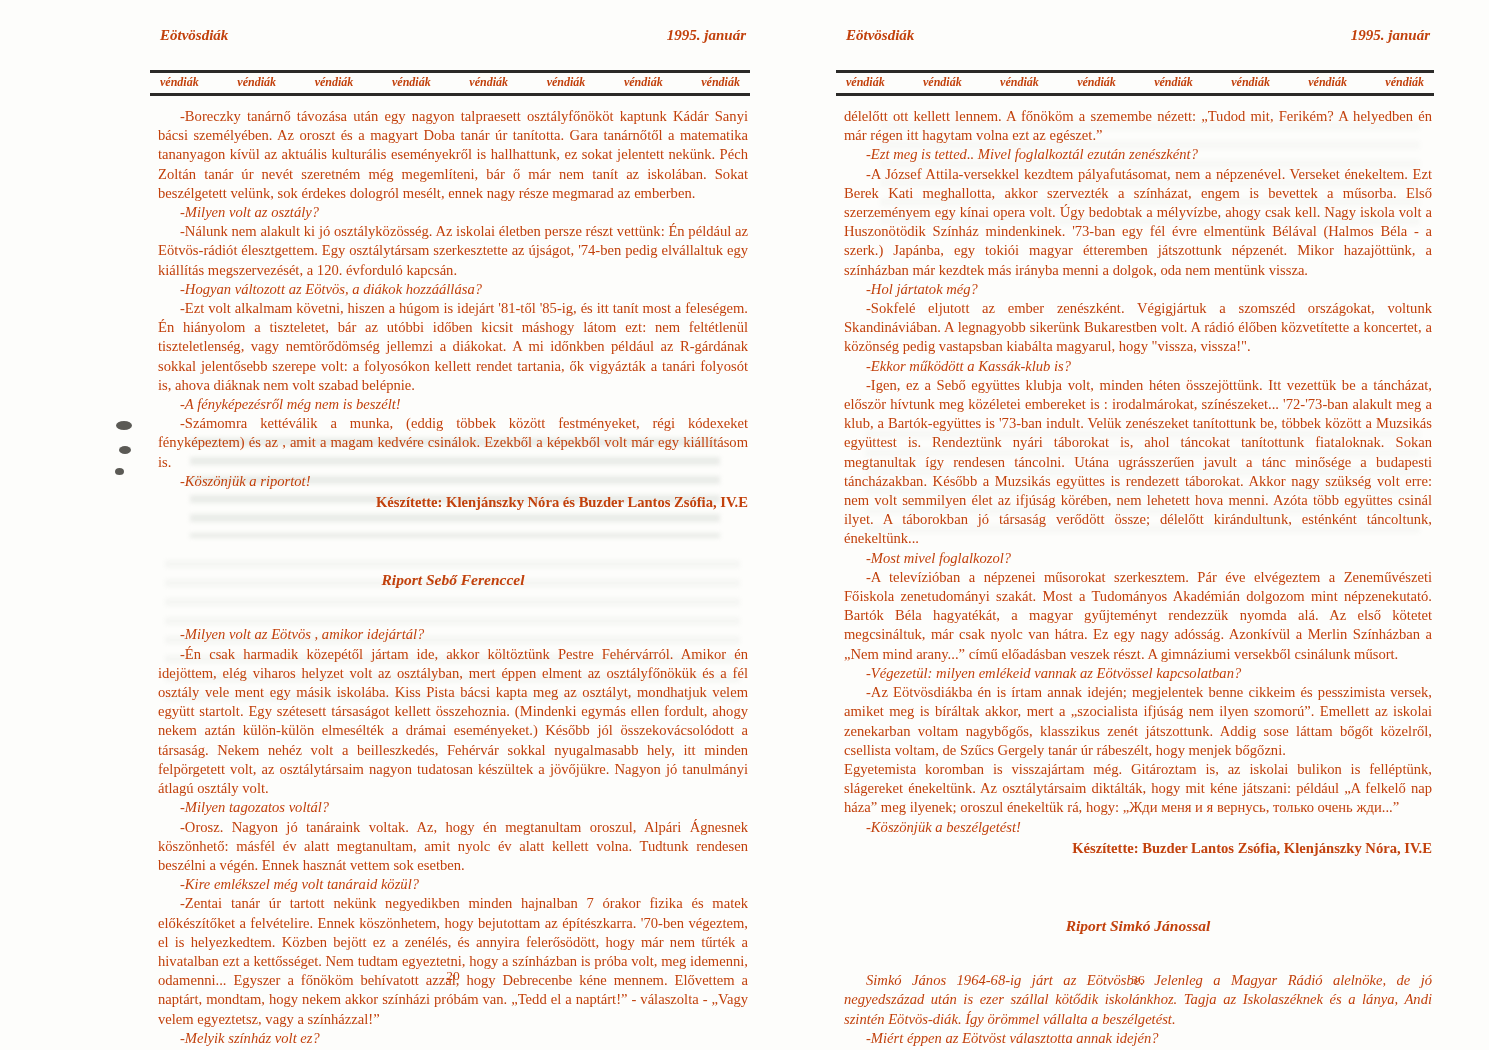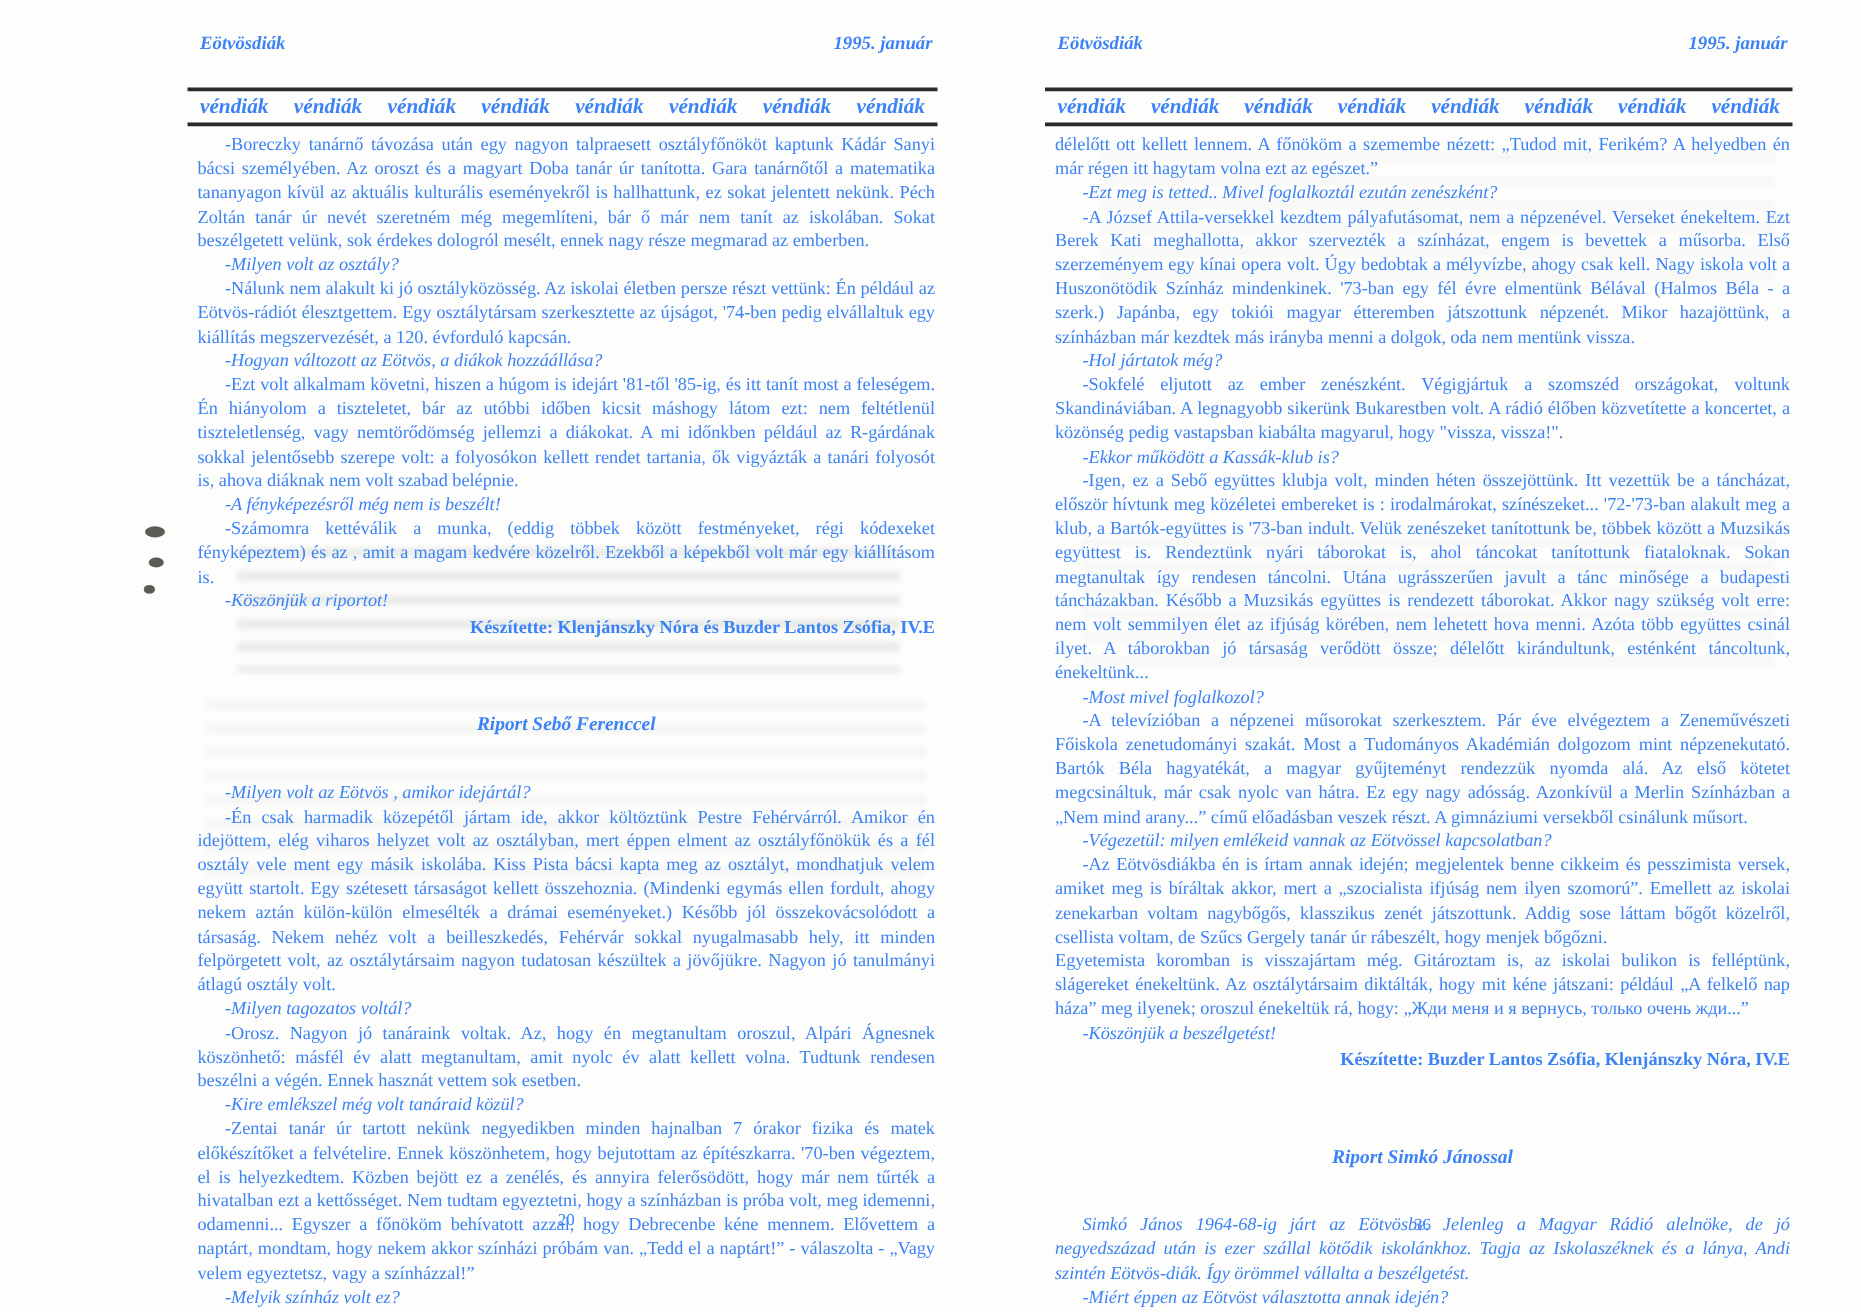--- a/index.html
+++ b/index.html
@@ -2,38 +2,38 @@
 <html lang="hu"><head>
 <meta charset="utf-8">
 <style>
   html,body { margin:0; padding:0; background:#ffffff; }
   .canvas {
     position:relative;
     width:1489px; height:1050px;
     background:#fdfdfb;
     overflow:hidden;
     font-family:"Liberation Serif", serif;
-    color:#3b82f6;
+    color:#c2410c;
   }
   .page { position:absolute; top:0; height:100%; }
   .page-left  { left:158px; width:590px; }
   .page-right { left:844px; width:588px; }
 
   .page-header {
     position:absolute; top:27px; left:2px; right:2px;
     display:flex; justify-content:space-between;
     font-weight:bold; font-style:italic; font-size:15px;
     z-index:2;
   }
   .band {
     position:absolute; top:70px; left:-8px; right:-2px;
     border-top:3px solid #2b2a28; border-bottom:3px solid #2b2a28;
     padding:2px 10px 3px 10px;
     display:flex; justify-content:space-between;
-    font-weight:bold; font-style:italic; font-size:17px;
+    font-weight:bold; font-style:italic; font-size:12px;
     z-index:2;
   }
   .page-body {
     position:absolute; top:107px; left:0; right:0;
     font-size:14.6px; line-height:19.2px;
     text-align:justify;
     z-index:2;
   }
   .para { text-indent:22px; margin:0; }
   .noindent { text-indent:0; }
@@ -102,21 +102,21 @@
         <span>véndiák</span>
         <span>véndiák</span>
       </div>
     <div class="page-body">
         <div class="para">-Boreczky tanárnő távozása után egy nagyon talpraesett osztályfőnököt kaptunk Kádár Sanyi bácsi személyében. Az oroszt és a magyart Doba tanár úr tanította. Gara tanárnőtől a matematika tananyagon kívül az aktuális kulturális eseményekről is hallhattunk, ez sokat jelentett nekünk. Péch Zoltán tanár úr nevét szeretném még megemlíteni, bár ő már nem tanít az iskolában. Sokat beszélgetett velünk, sok érdekes dologról mesélt, ennek nagy része megmarad az emberben.</div>
         <div class="question">-Milyen volt az osztály?</div>
         <div class="para">-Nálunk nem alakult ki jó osztályközösség. Az iskolai életben persze részt vettünk: Én például az Eötvös-rádiót élesztgettem. Egy osztálytársam szerkesztette az újságot, '74-ben pedig elvállaltuk egy kiállítás megszervezését, a 120. évforduló kapcsán.</div>
         <div class="question">-Hogyan változott az Eötvös, a diákok hozzáállása?</div>
         <div class="para">-Ezt volt alkalmam követni, hiszen a húgom is idejárt '81-től '85-ig, és itt tanít most a feleségem. Én hiányolom a tiszteletet, bár az utóbbi időben kicsit máshogy látom ezt: nem feltétlenül tiszteletlenség, vagy nemtörődömség jellemzi a diákokat. A mi időnkben például az R-gárdának sokkal jelentősebb szerepe volt: a folyosókon kellett rendet tartania, ők vigyázták a tanári folyosót is, ahova diáknak nem volt szabad belépnie.</div>
         <div class="question">-A fényképezésről még nem is beszélt!</div>
-        <div class="para">-Számomra kettéválik a munka, (eddig többek között festményeket, régi kódexeket fényképeztem) és az , amit a magam kedvére közelről. Ezekből a képekből volt már egy kiállításom is.</div>
+        <div class="para">-Számomra kettéválik a munka, (eddig többek között festményeket, régi kódexeket fényképeztem) és az , amit a magam kedvére csinálok. Ezekből a képekből volt már egy kiállításom is.</div>
         <div class="question">-Köszönjük a riportot!</div>
         <div class="byline">Készítette: Klenjánszky Nóra és Buzder Lantos Zsófia, IV.E</div>
         <div class="section-heading">Riport Sebő Ferenccel</div>
         <div class="question">-Milyen volt az Eötvös , amikor idejártál?</div>
         <div class="para">-Én csak harmadik közepétől jártam ide, akkor költöztünk Pestre Fehérvárról. Amikor én idejöttem, elég viharos helyzet volt az osztályban, mert éppen elment az osztályfőnökük és a fél osztály vele ment egy másik iskolába. Kiss Pista bácsi kapta meg az osztályt, mondhatjuk velem együtt startolt. Egy szétesett társaságot kellett összehoznia. (Mindenki egymás ellen fordult, ahogy nekem aztán külön-külön elmesélték a drámai eseményeket.) Később jól összekovácsolódott a társaság. Nekem nehéz volt a beilleszkedés, Fehérvár sokkal nyugalmasabb hely, itt minden felpörgetett volt, az osztálytársaim nagyon tudatosan készültek a jövőjükre. Nagyon jó tanulmányi átlagú osztály volt.</div>
         <div class="question">-Milyen tagozatos voltál?</div>
         <div class="para">-Orosz. Nagyon jó tanáraink voltak. Az, hogy én megtanultam oroszul, Alpári Ágnesnek köszönhető: másfél év alatt megtanultam, amit nyolc év alatt kellett volna. Tudtunk rendesen beszélni a végén. Ennek hasznát vettem sok esetben.</div>
         <div class="question">-Kire emlékszel még volt tanáraid közül?</div>
         <div class="para">-Zentai tanár úr tartott nekünk negyedikben minden hajnalban 7 órakor fizika és matek előkészítőket a felvételire. Ennek köszönhetem, hogy bejutottam az építészkarra. '70-ben végeztem, el is helyezkedtem. Közben bejött ez a zenélés, és annyira felerősödött, hogy már nem tűrték a hivatalban ezt a kettősséget. Nem tudtam egyeztetni, hogy a színházban is próba volt, meg idemenni, odamenni... Egyszer a főnököm behívatott azzal, hogy Debrecenbe kéne mennem. Elővettem a naptárt, mondtam, hogy nekem akkor színházi próbám van. „Tedd el a naptárt!” - válaszolta - „Vagy velem egyeztetsz, vagy a színházzal!”</div>
         <div class="question">-Melyik színház volt ez?</div>

